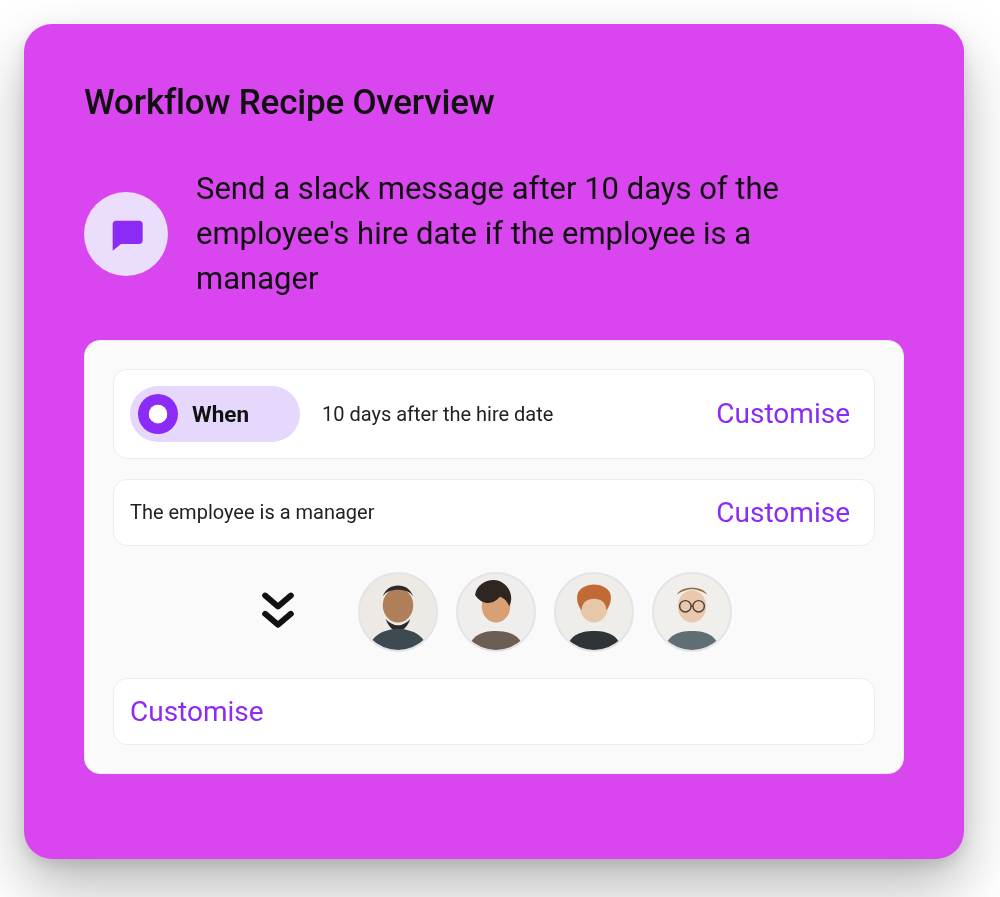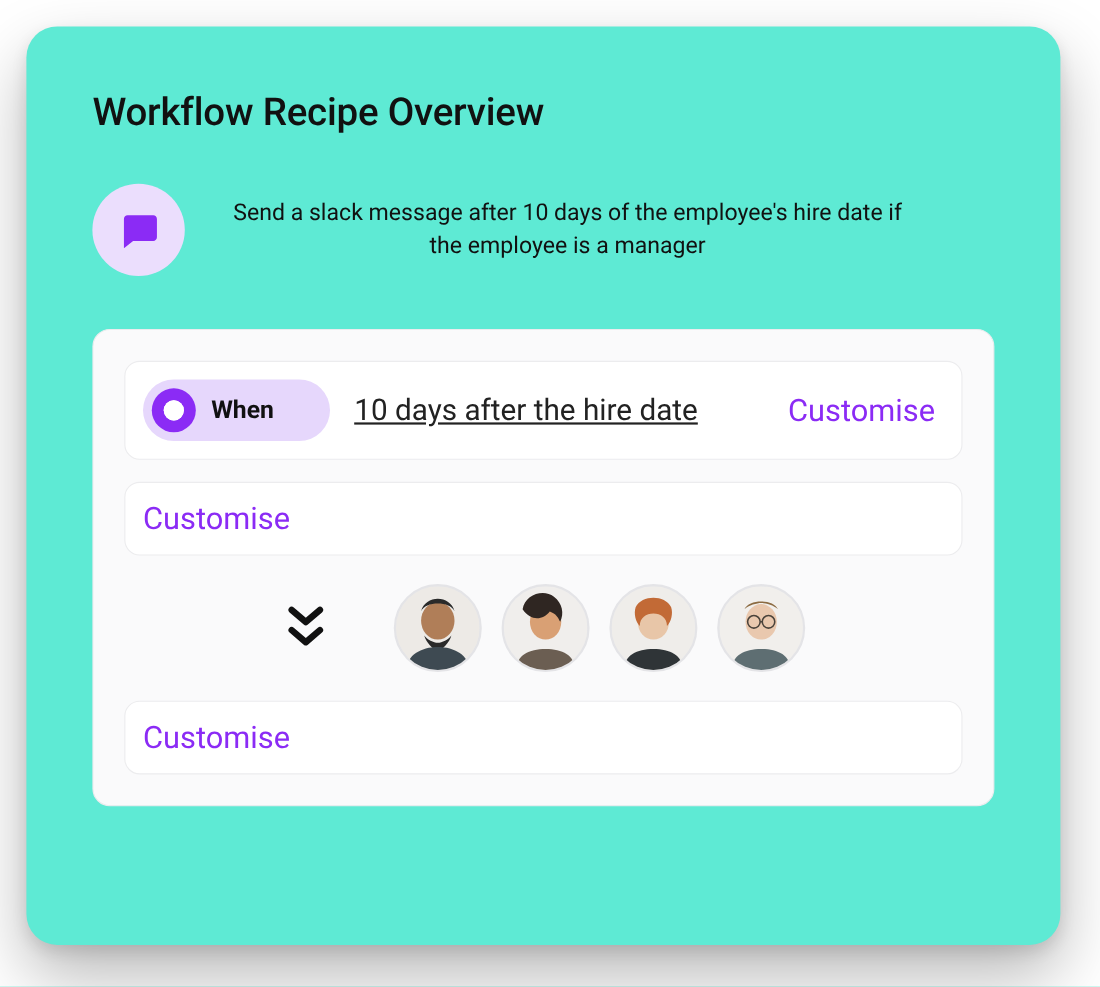--- a/index.html
+++ b/index.html
@@ -9,21 +9,21 @@
     background: transparent;
     font-family: -apple-system, BlinkMacSystemFont, "Segoe UI", Roboto, "Helvetica Neue", Arial, sans-serif;
     color: #111;
   }
   .card {
     position: absolute;
     top: 24px;
     left: 24px;
     width: 940px;
     height: 835px;
-    background: #5eead4;
+    background: #d946ef;
     border-radius: 28px;
     box-shadow: 0 28px 60px rgba(0,0,0,0.28), 0 6px 14px rgba(0,0,0,0.10);
     padding: 58px 60px 83px 60px;
   }
   .title {
     font-size: 35px;
     font-weight: 500;
     color: #111;
     letter-spacing: -0.2px;
   }
@@ -37,29 +37,28 @@
     width: 84px;
     height: 84px;
     border-radius: 50%;
     background: #EBDEFD;
     display: flex;
     align-items: center;
     justify-content: center;
     flex: 0 0 84px;
   }
   .summary-text {
-    font-size: 21px;
+    font-size: 31px;
     line-height: 1.45;
     color: #111;
     max-width: 640px;
-    text-align: center;
   }
 
   .panel {
-    margin-top: 48px;
+    margin-top: 38px;
     background: #FAFAFB;
     border: 1px solid #ECECEE;
     border-radius: 16px;
     padding: 28px;
   }
 
   .rule-row {
     background: #fff;
     border: 1px solid #ECECEE;
     border-radius: 14px;
@@ -88,24 +87,23 @@
     align-items: center;
     justify-content: center;
     flex: 0 0 40px;
   }
   .pill-label {
     font-size: 22.5px;
     font-weight: 700;
     color: #111;
   }
   .rule-desc {
-    font-size: 27px;
+    font-size: 20px;
     color: #222;
     flex: 1 1 auto;
-    text-decoration: underline;
   }
   .customise {
     font-size: 28px;
     color: #8B2BF5;
     background: none;
     border: none;
     cursor: pointer;
     font-family: inherit;
     flex: 0 0 auto;
   }
@@ -168,20 +166,21 @@
             <path d="M12 2a10 10 0 1 0 0 20 10 10 0 0 0 0-20zm1 11H7v-2h4V6h2v7z" fill="#fff"></path>
           </svg>
         </span>
         <span class="pill-label">When</span>
       </span>
       <span class="rule-desc">10 days after the hire date</span>
       <button class="customise">Customise</button>
     </div>
 
     <div class="rule-row">
+      <span class="rule-desc">The employee is a manager</span>
       <button class="customise">Customise</button>
     </div>
 
     <div class="middle">
       <span class="chevrons">
         <svg width="44" height="48" viewBox="0 0 24 26">
           <path d="M5 4l7 6 7-6" fill="none" stroke="#111" stroke-width="3.2" stroke-linecap="round" stroke-linejoin="round"></path>
           <path d="M5 14l7 6 7-6" fill="none" stroke="#111" stroke-width="3.2" stroke-linecap="round" stroke-linejoin="round"></path>
         </svg>
       </span>

